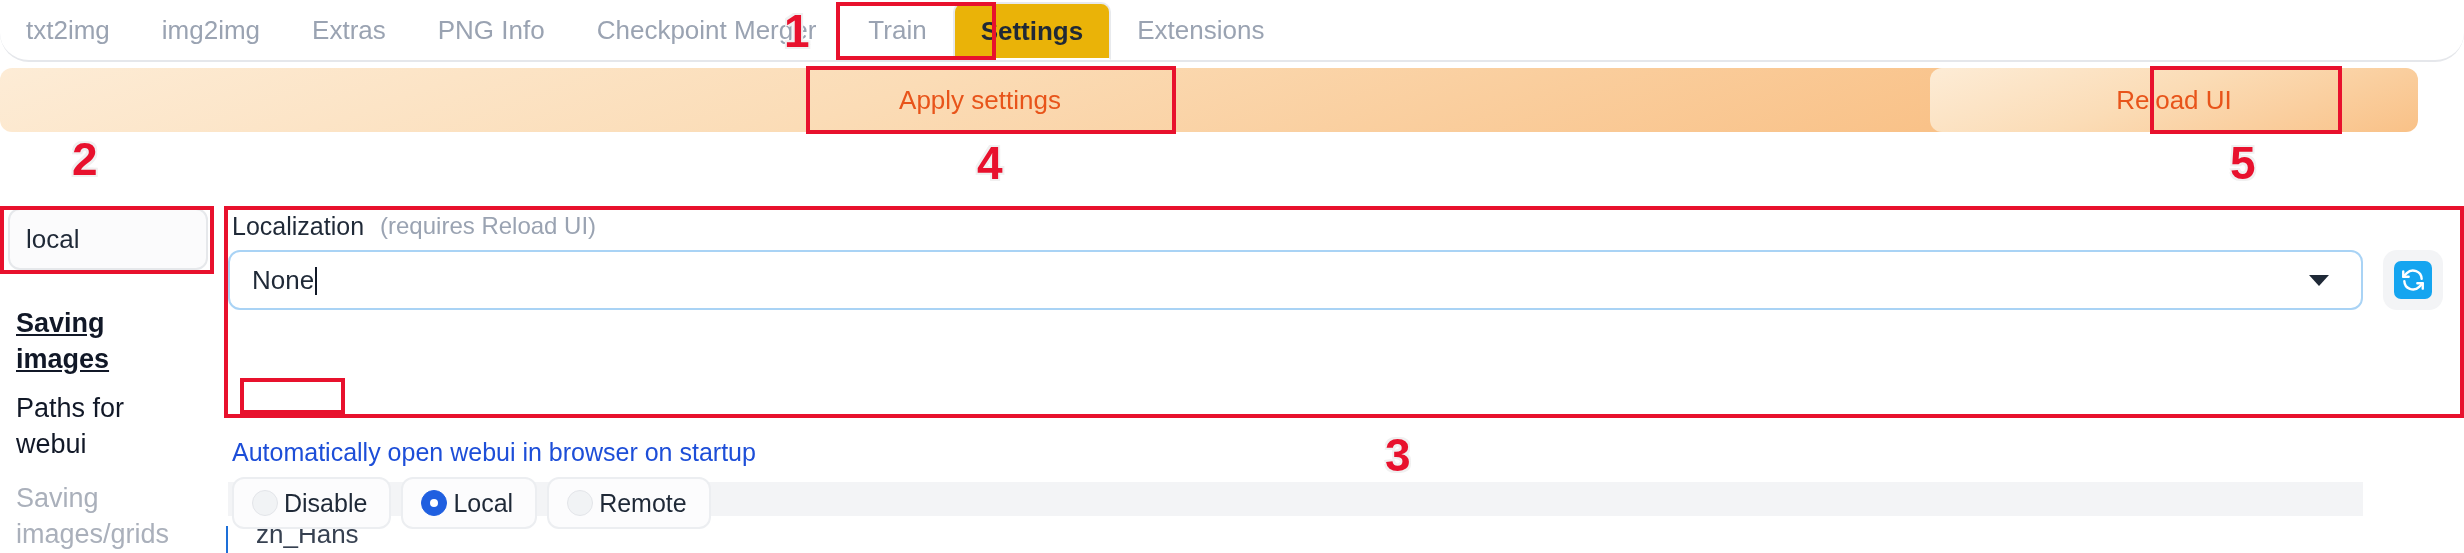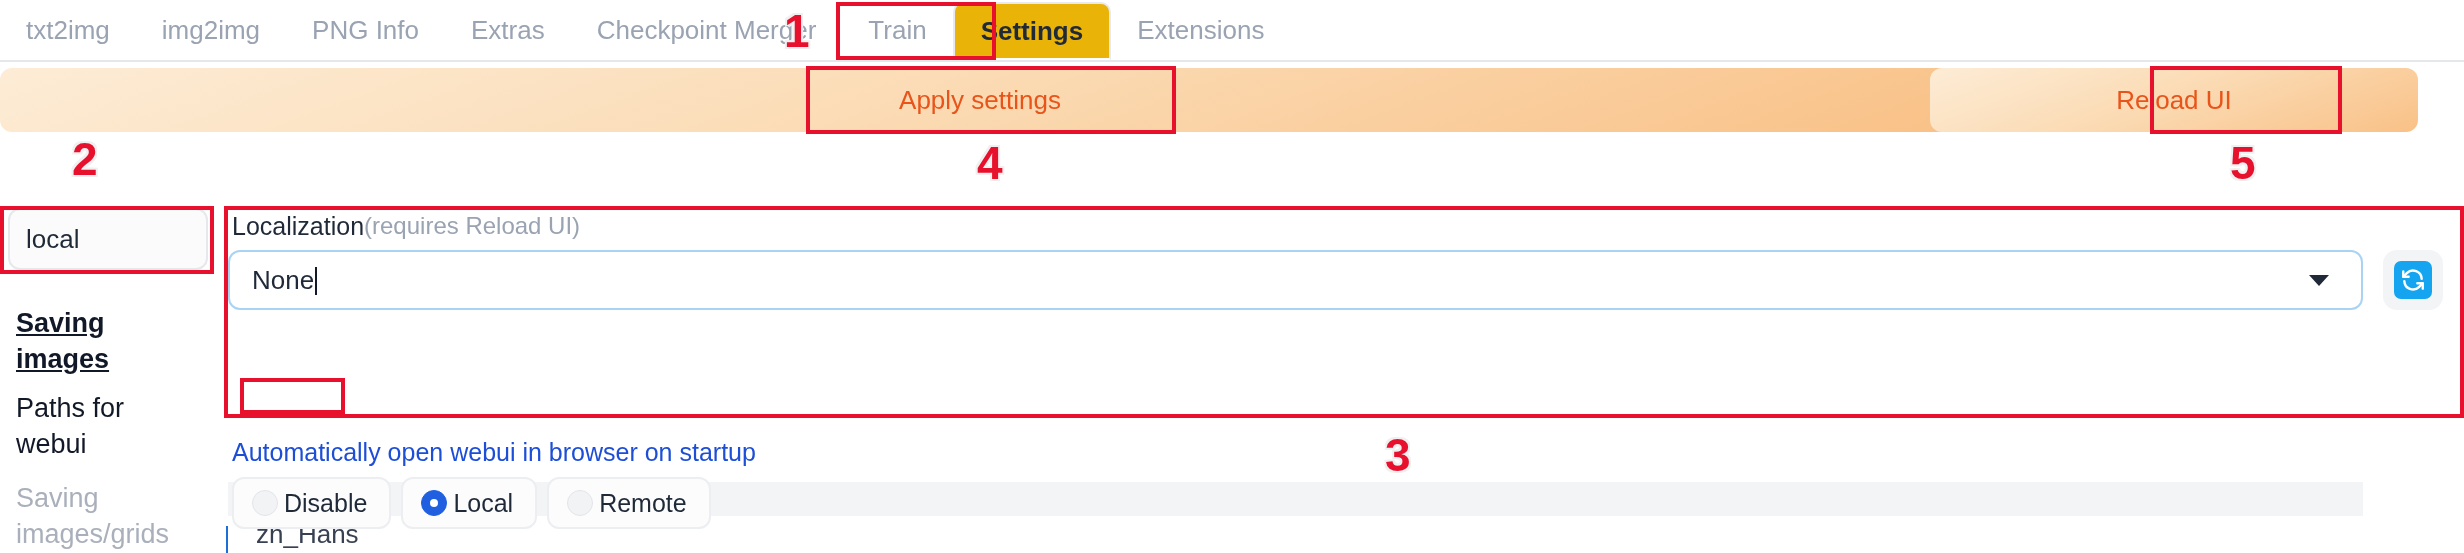--- a/index.html
+++ b/index.html
@@ -17,20 +17,21 @@
   }
 
   
   #tabbar {
     position: absolute;
     left: 0; top: 0;
     width: 2464px;
     height: 62px;
     border-bottom: 2px solid #e5e7eb;
     box-sizing: border-box;
+    border-radius: 29px;
   }
   #tabstrip {
     position: absolute;
     left: 0; top: 0;
     height: 60px;
     display: flex;
     align-items: center;
     gap: 0px;
   }
   .tab {
@@ -133,21 +134,21 @@
     width: 2236px;
     height: 345px;
   }
   #loc-label {
     font-size: 25px;
     color: #1f2937;
     padding-left: 4px;
     height: 36px;
     display: flex;
     align-items: center;
-    gap: 0;
+    gap: 16px;
   }
   #loc-label .hint { color: #9aa3b2; font-size: 24px; }
 
   #loc-row {
     position: relative;
     margin-top: 6px;
     height: 60px;
   }
   #loc-dropdown {
     position: absolute;
@@ -323,24 +324,24 @@
 
 <div id="tabbar">
   <div id="tabstrip">
     <div class="tab">
         <span>txt2img</span>
       </div>
     <div class="tab">
         <span>img2img</span>
       </div>
     <div class="tab">
+        <span>Extras</span>
+      </div>
+    <div class="tab">
         <span>PNG Info</span>
-      </div>
-    <div class="tab">
-        <span>Extras</span>
       </div>
     <div class="tab">
         <span>Checkpoint Merger</span>
       </div>
     <div class="tab">
         <span>Train</span>
       </div>
     <div class="tab active">
         <span>Settings</span>
       </div>

